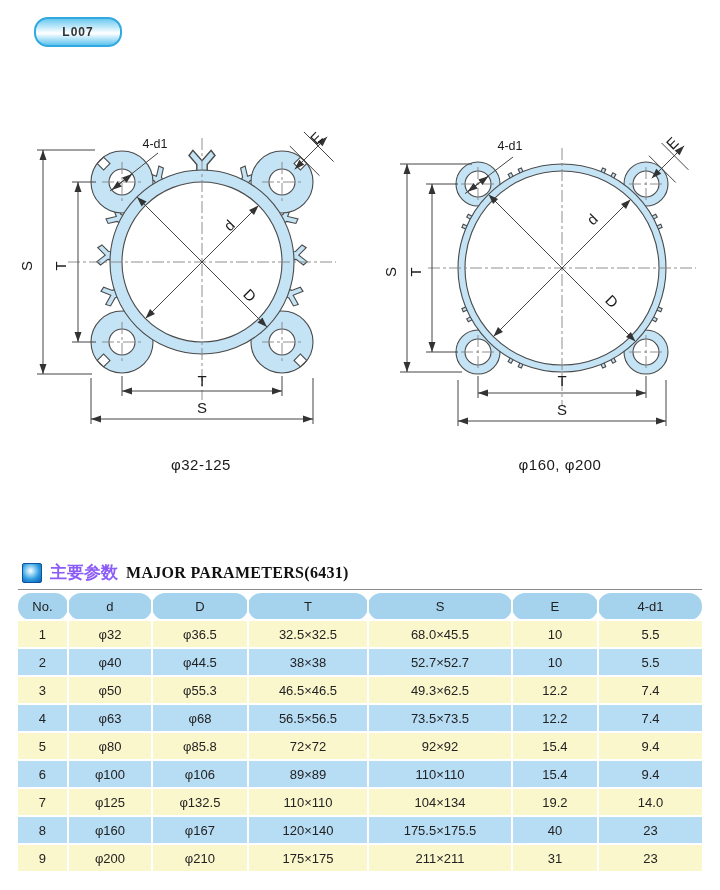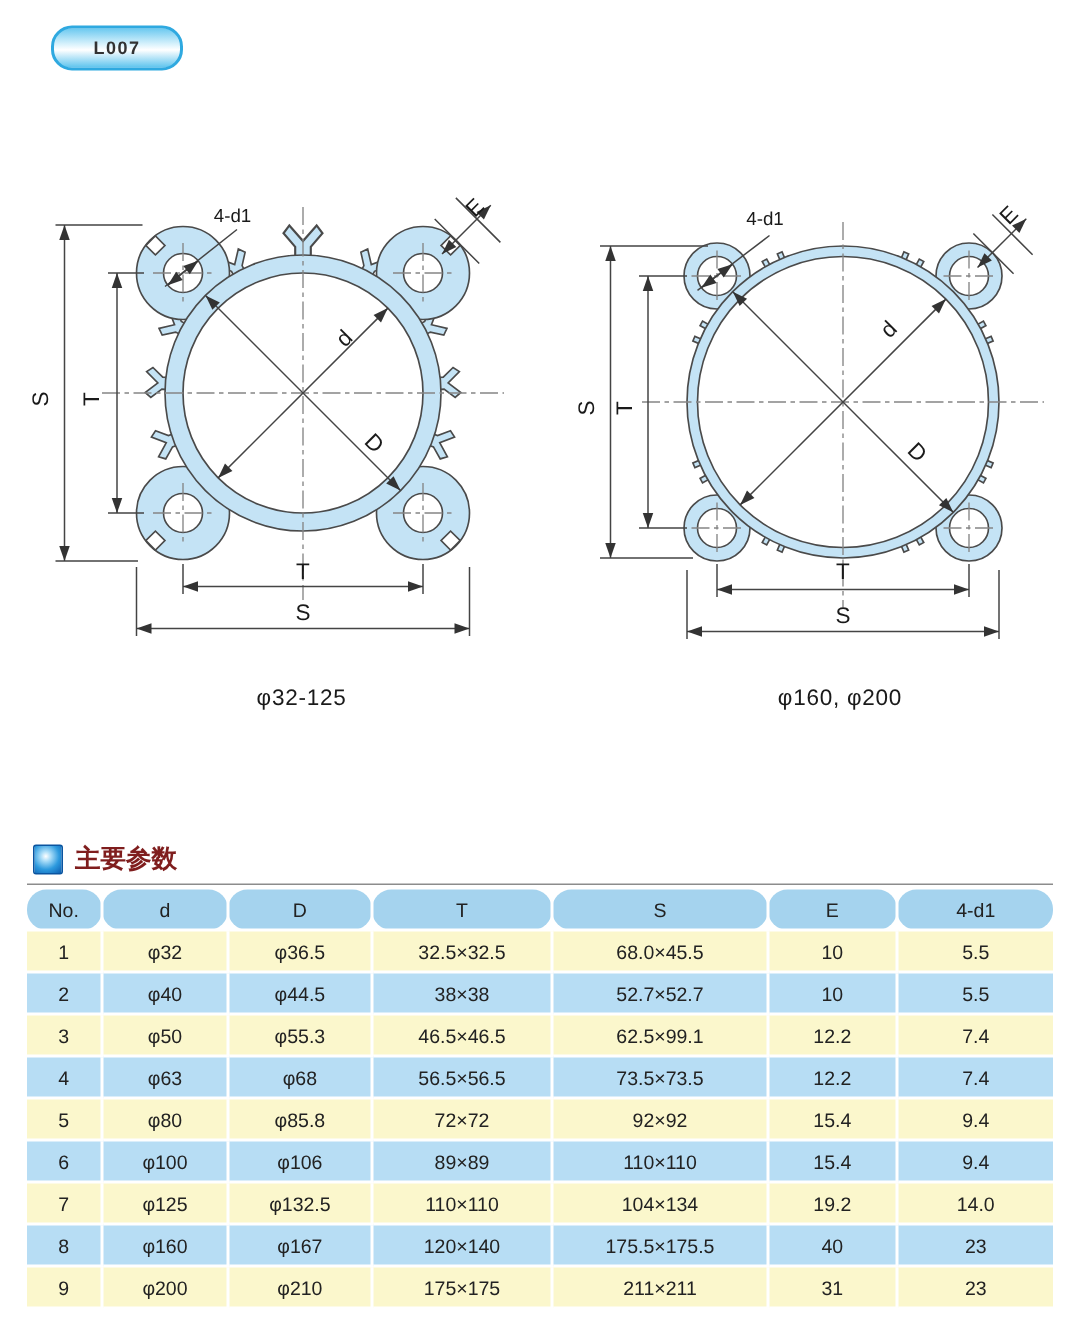--- a/index.html
+++ b/index.html
@@ -23,21 +23,21 @@
   .stx { font-size:12.5px; fill:#1a1a1a; }
   .cap { font-size:15px; fill:#1a1a1a; letter-spacing:0.5px; }
   .section-title {
     position:absolute; left:22px; top:561px; display:flex; align-items:center; gap:8px;
   }
   .orb {
     width:18px; height:18px; border-radius:2px;
     background:radial-gradient(circle at 42% 38%, #ffffff 0%, #a8dcf8 22%, #2d9ade 58%, #0a5cb0 100%);
     border:1px solid #0a549f;
   }
-  .t-cn { font-size:17px; font-weight:bold; color:#7f1d1d; }
+  .t-cn { font-size:17px; font-weight:bold; color:#8b5cf6; }
   .t-en { font-size:16px; font-weight:bold; color:#111; font-family:"Liberation Serif", serif; letter-spacing:0.3px; }
   .tbl-wrap {
     position:absolute; left:18px; top:589px; width:684px;
     border-top:1px solid #8c8c8c; padding-top:3px;
   }
   table { border-collapse:collapse; width:100%; table-layout:fixed; }
   th, td {
     text-align:center; vertical-align:middle; font-size:13px; color:#222;
     height:26px; padding:0; font-weight:normal;
     border-right:2px solid #fff; border-bottom:2px solid #fff;
@@ -201,20 +201,21 @@
     <line class="dim" x1="478" y1="184" x2="467.6" y2="191.8" marker-end="url(#arw)"></line>
     <text class="stx" text-anchor="middle" x="510" y="150">4-d1</text>
 
     <text class="cap" text-anchor="middle" x="560" y="470">φ160, φ200</text>
   </g>
 </svg>
 
 <div class="section-title">
   <span class="orb"></span>
   <span class="t-cn">主要参数</span>
+  <span class="t-en">MAJOR PARAMETERS(6431)</span>
 </div>
 
 <div class="tbl-wrap">
   <table>
     <colgroup>
       <col style="width:7.3%">
         <col style="width:12.3%">
         <col style="width:14%">
       <col style="width:17.6%">
         <col style="width:21%">
@@ -249,21 +250,21 @@
           <td>38×38</td>
           <td>52.7×52.7</td>
           <td>10</td>
           <td>5.5</td>
         </tr>
         <tr>
           <td>3</td>
           <td>φ50</td>
           <td>φ55.3</td>
           <td>46.5×46.5</td>
-          <td>62.5×99.1</td>
+          <td>49.3×62.5</td>
           <td>12.2</td>
           <td>7.4</td>
         </tr>
         <tr>
           <td>4</td>
           <td>φ63</td>
           <td>φ68</td>
           <td>56.5×56.5</td>
           <td>73.5×73.5</td>
           <td>12.2</td>

